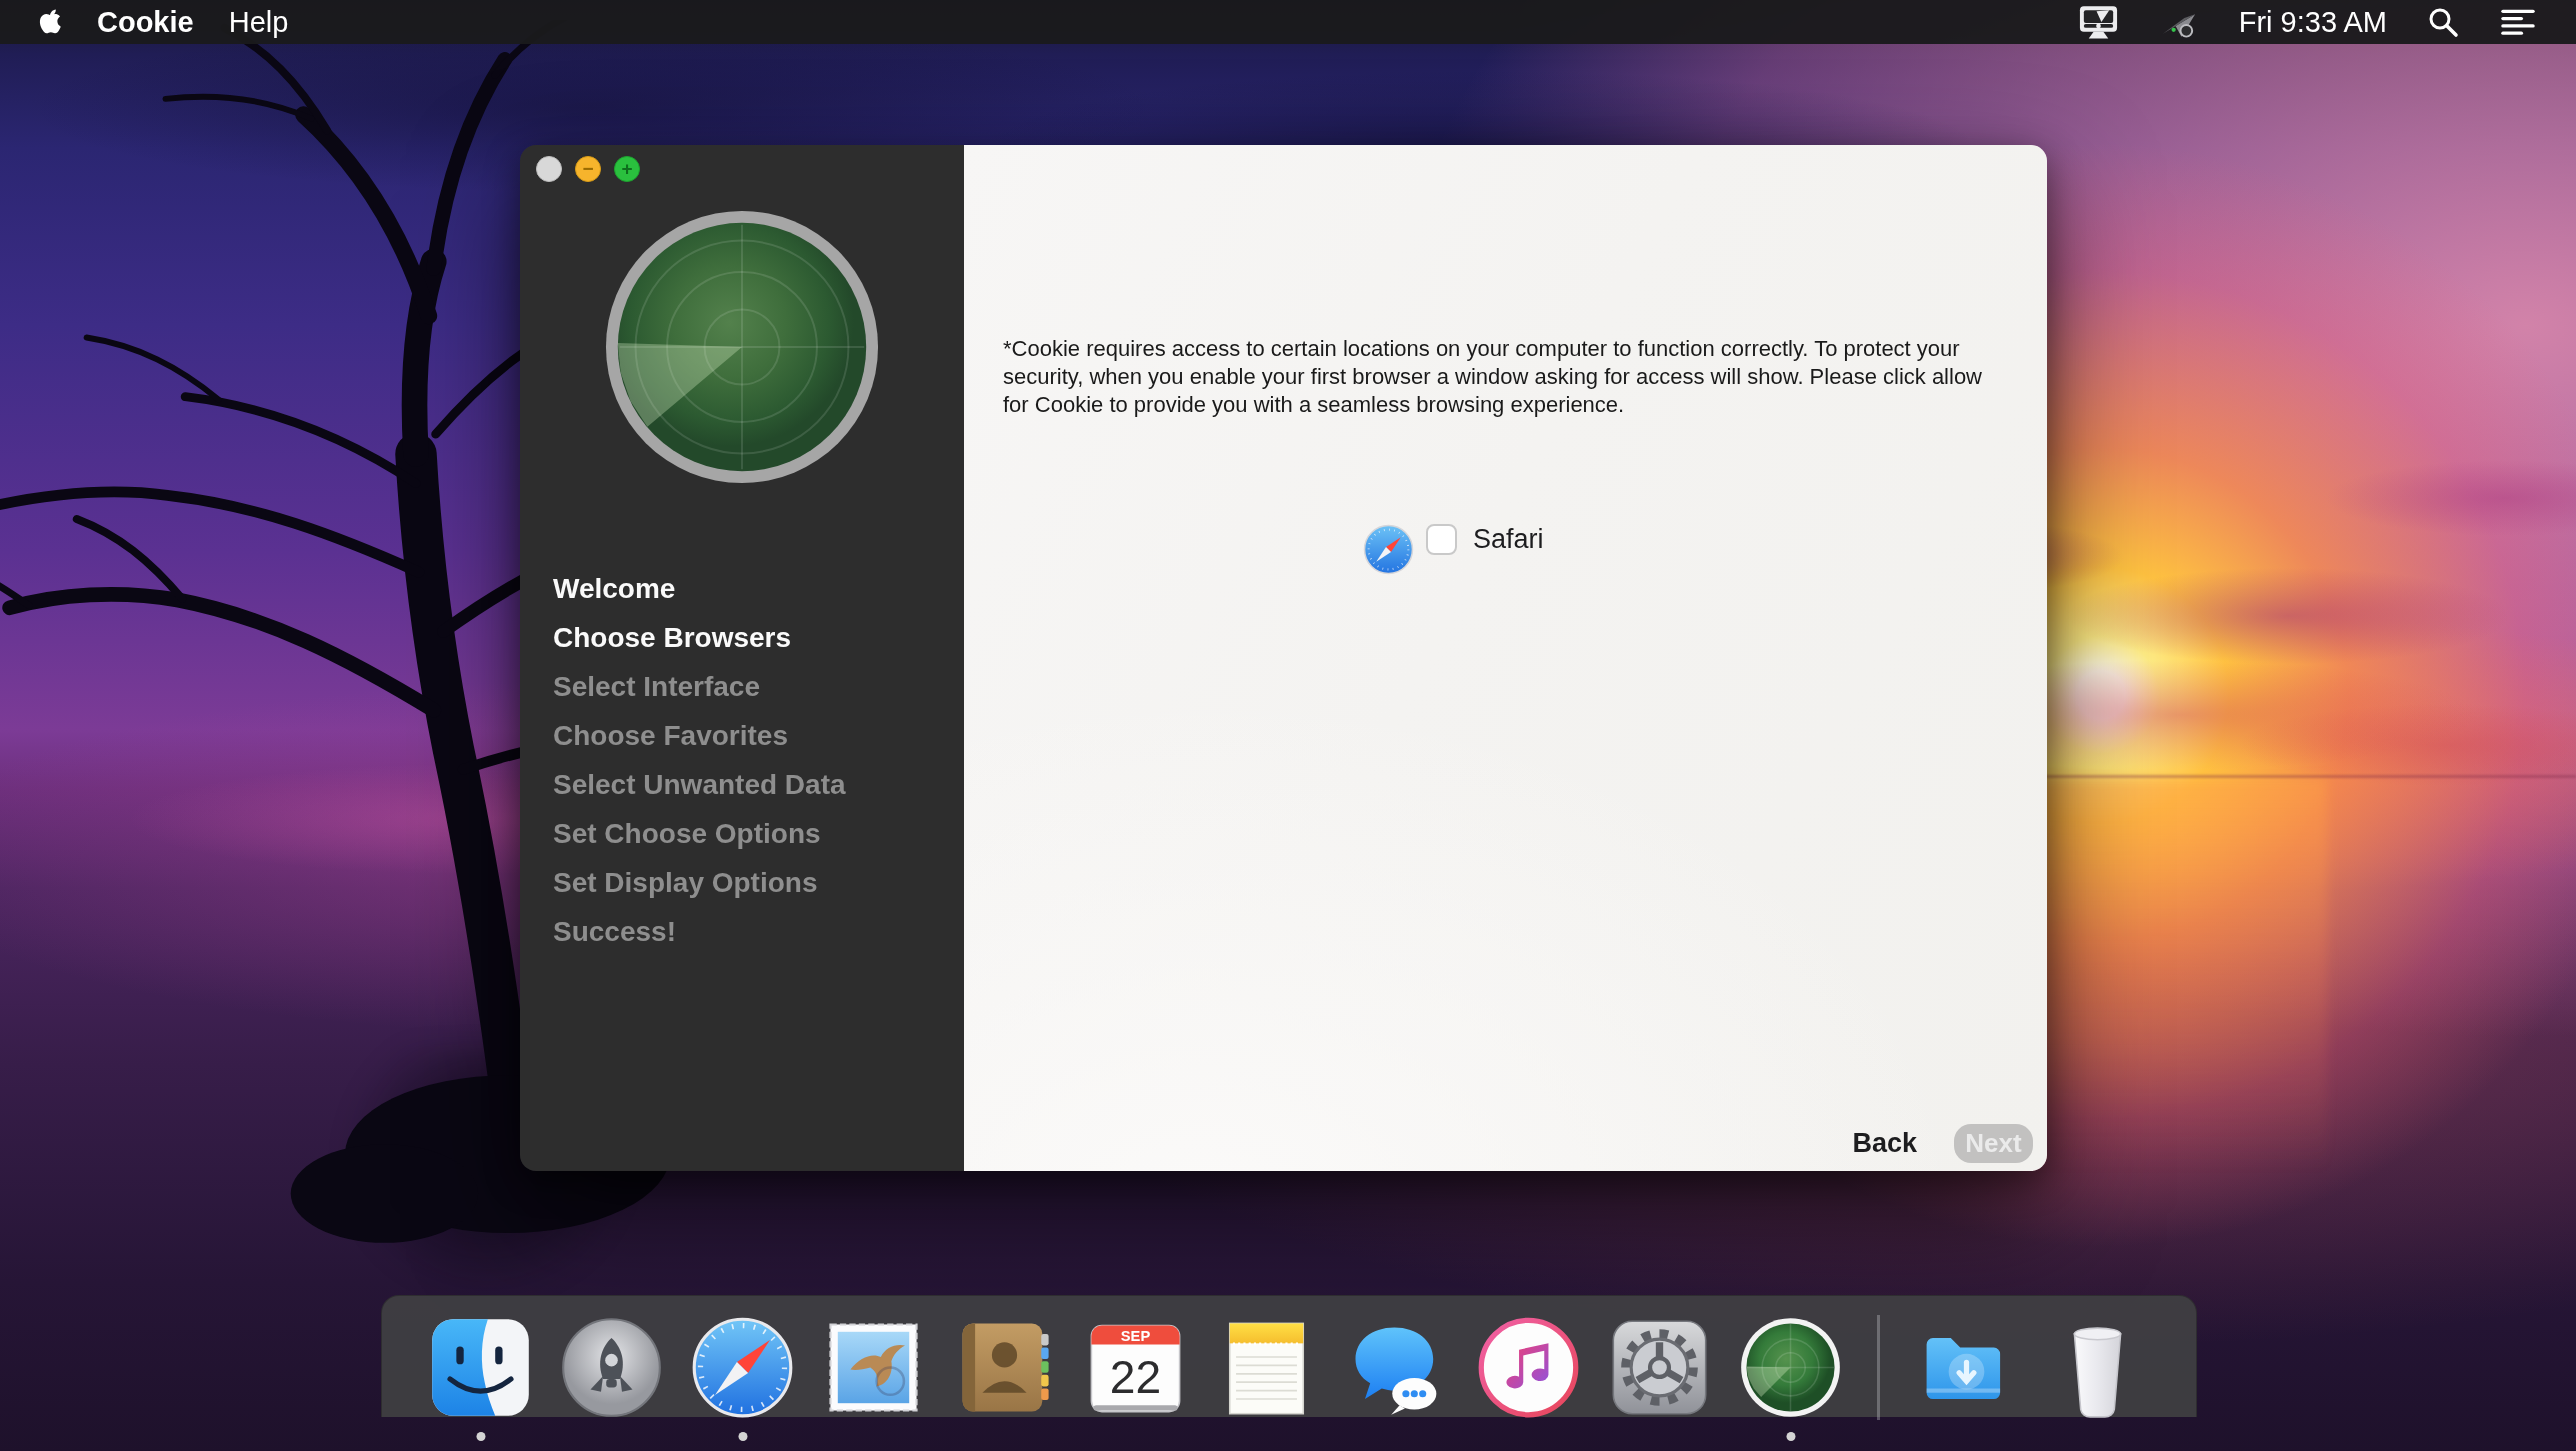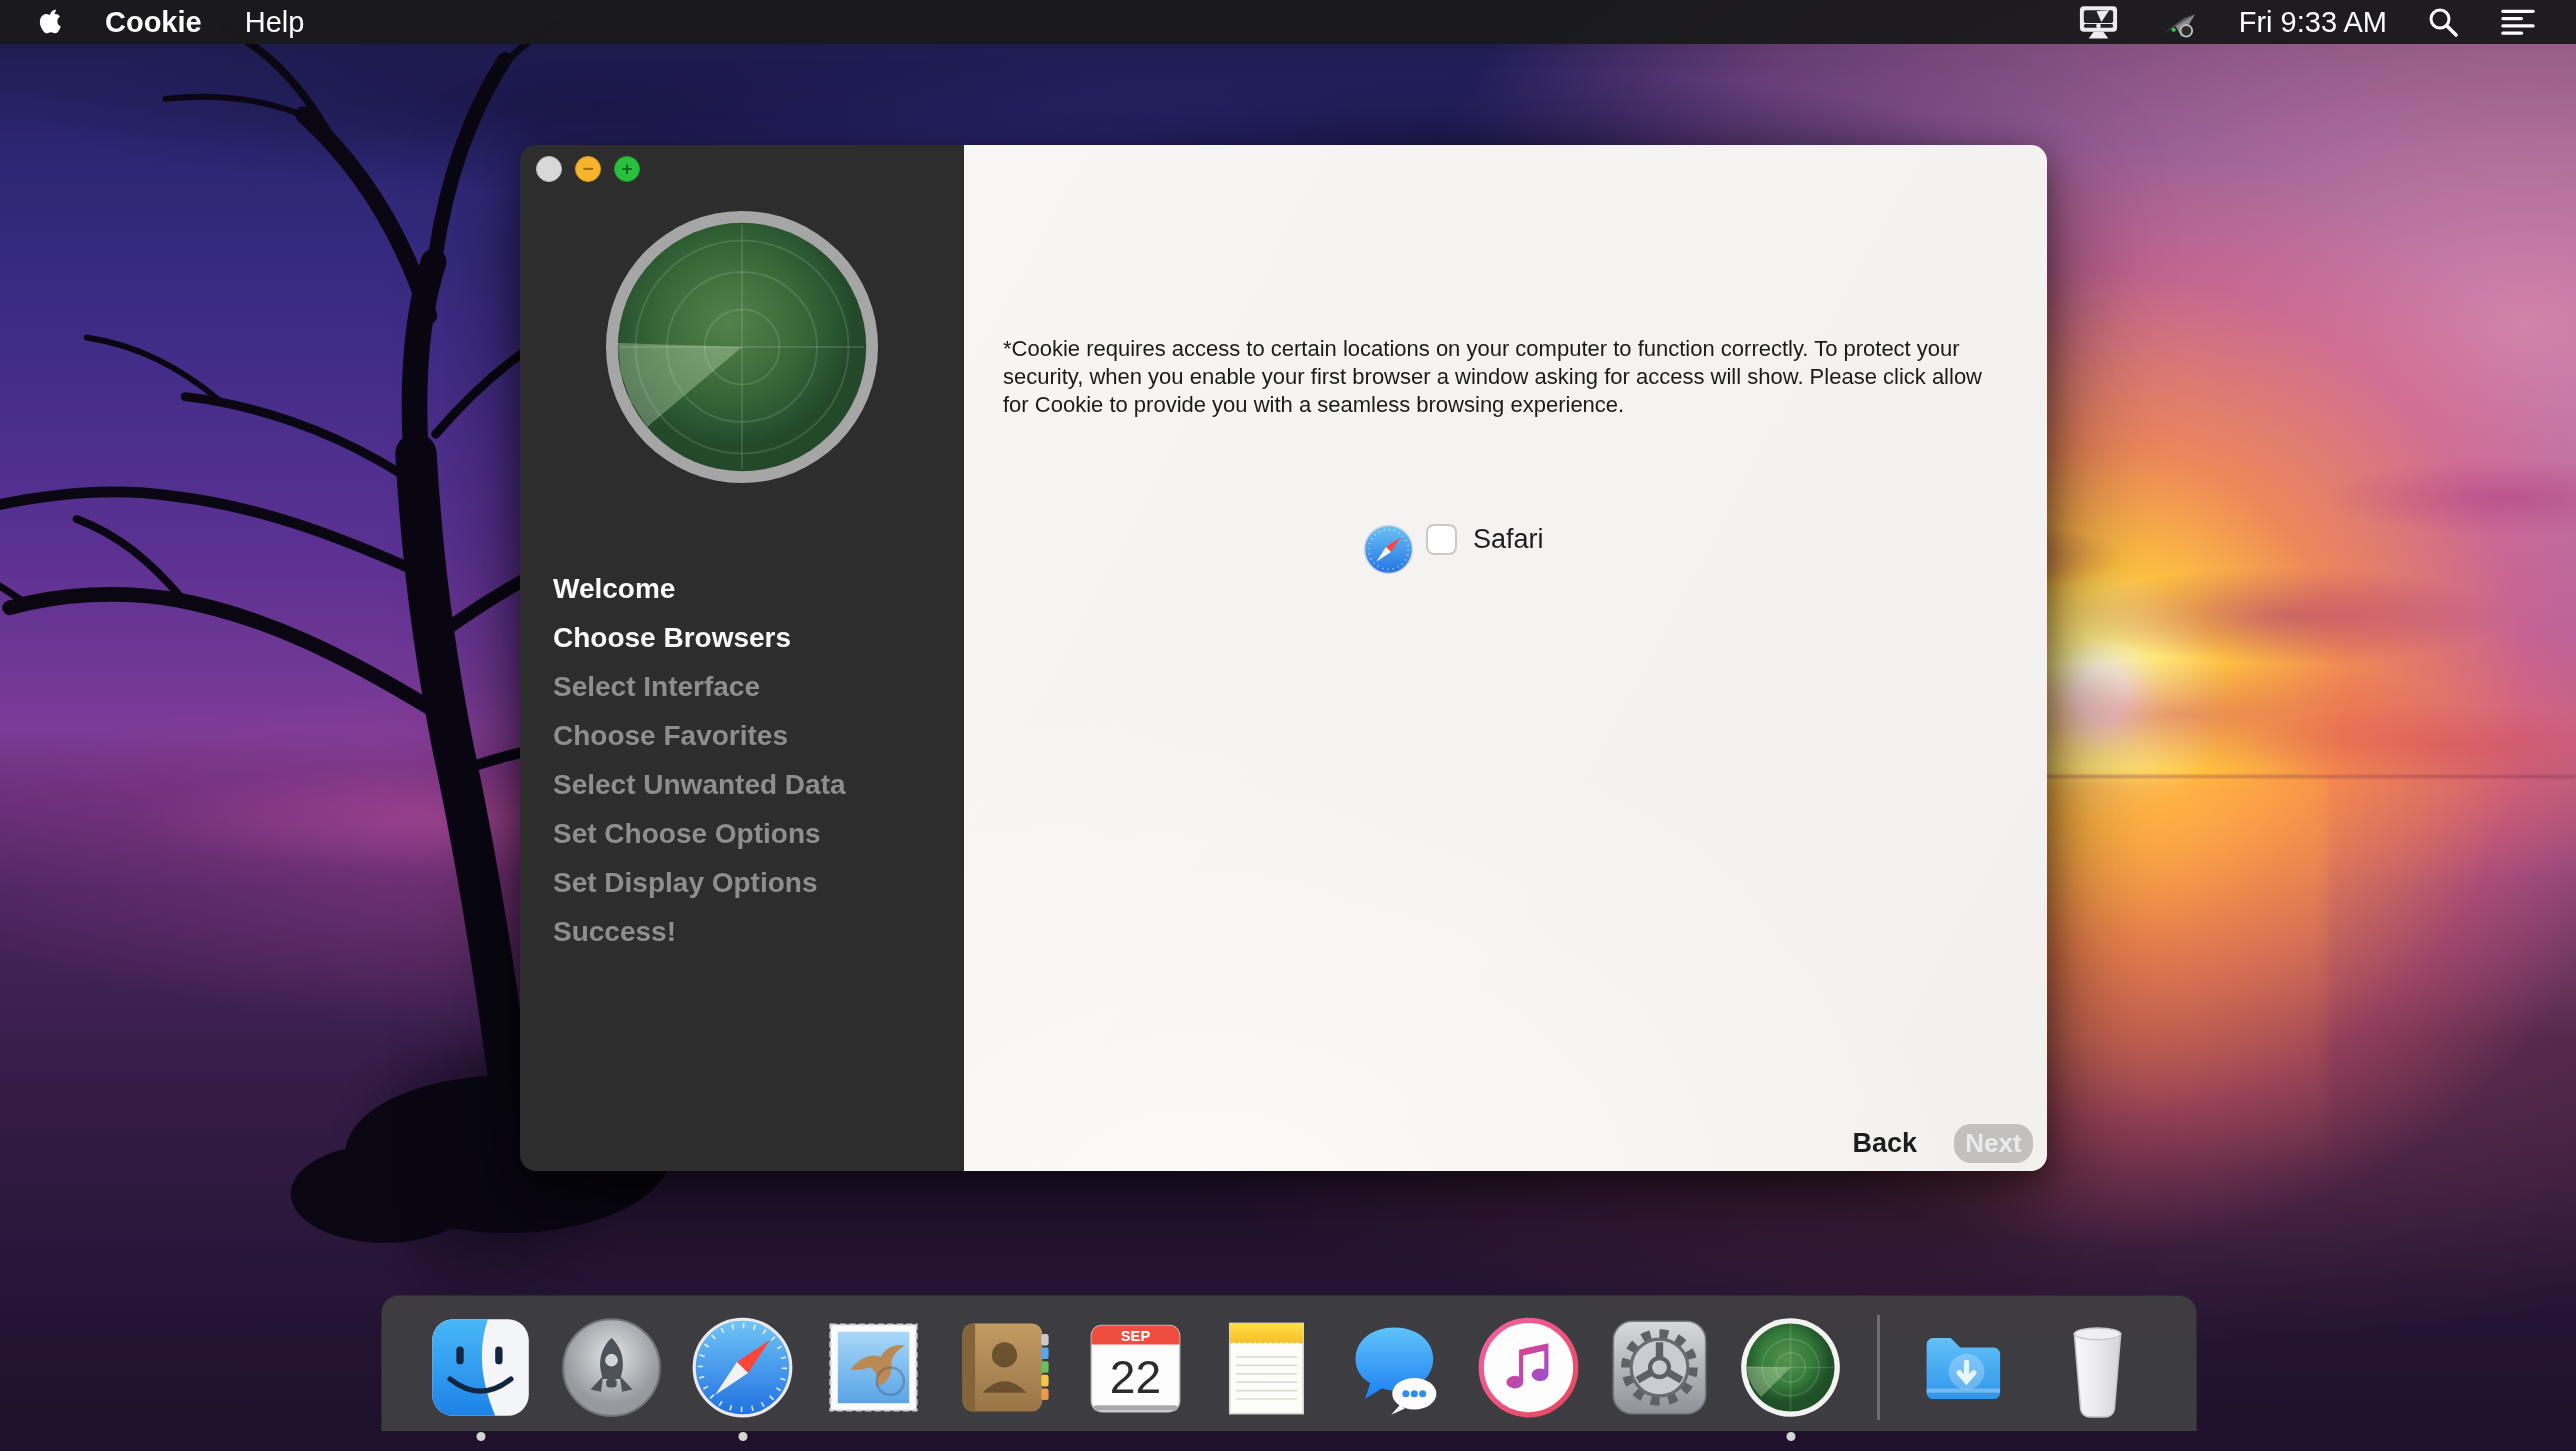--- a/index.html
+++ b/index.html
@@ -34,21 +34,21 @@
   .horizon-line { position:absolute; left:1519px; top:775px; width:1057px; height:3px;
     background:rgba(120,40,70,0.35); filter:blur(1px); }
   .tree { position:absolute; left:-30px; top:20px; }
   .tree-reflection { position:absolute; left:325px; top:1045px; width:325px; height:375px;
     background:radial-gradient(60% 50% at 50% 30%, rgba(6,4,14,0.85), rgba(6,4,14,0) 75%);
     filter:blur(10px); }
 
   
   .menubar { position:absolute; left:0; top:0; width:2576px; height:44px;
     background:rgba(26,26,28,0.96); display:flex; align-items:center; color:#fff; z-index:30; }
-  .mb-left { display:flex; align-items:center; gap:8px;justify-content:space-between; }
+  .mb-left { display:flex; align-items:center; gap:0;justify-content:space-between; }
   .mb-apple { width:69px; display:flex; justify-content:center; align-items:center; margin-left:14px; }
   .mb-app { font-weight:bold; font-size:29px; margin-left:14px; }
   .mb-menu { font-size:29px; margin-left:35px; }
   .mb-right { margin-left:auto; display:flex; align-items:center; gap:40px; padding-right:40px; }
   .mb-clock { font-size:29px; }
   .mb-ic { display:flex; align-items:center; }
 
   
   .window { position:absolute; left:520px; top:145px; width:1527px; height:1026px;
     border-radius:16px; overflow:hidden; z-index:20;
@@ -79,21 +79,21 @@
   .checkbox { width:31px; height:31px; background:#fff; border:2px solid #c9c9c9; border-radius:8px; margin-left:12px;
     appearance:none; -webkit-appearance:none; cursor:pointer; }
   .browser-label { font-size:27px; color:#1d1d1f; margin-left:16px; }
   .footer { position:absolute; right:14px; bottom:8px; display:flex; align-items:center; gap:37px; }
   .back-btn { font-size:27px; font-weight:bold; color:#1d1d1f; background:none; border:none; cursor:pointer;
     font-family:"Liberation Sans",sans-serif; }
   .next-btn { width:79px; height:39px; border-radius:17px; background:#c2c1c0; border:none;
     font-size:26px; font-weight:bold; color:#ebebeb; font-family:"Liberation Sans",sans-serif; }
 
   
-  .dock { position:absolute; left:381px; top:1295px; width:1816px; height:136px;
+  .dock { position:absolute; left:381px; top:1295px; width:1816px; height:122px;
     background:rgba(64,64,66,0.92); border:1px solid rgba(0,0,0,0.25); border-bottom:none;
     border-radius:18px 18px 0 0; display:flex; align-items:flex-start; justify-content:center;
     padding-top:19px; gap:26px; z-index:25; }
   .dock-item { position:relative; width:105px; height:128px; display:flex; justify-content:center; }
   .dock-item svg { width:105px; height:105px; }
   .run-dot { position:absolute; bottom:2px; left:50%; transform:translateX(-50%);
     width:9px; height:9px; border-radius:50%; background:#d4d4d4; }
   .dock-sep { width:3px; height:105px; background:rgba(190,190,195,0.38); margin:0 8px; align-self:flex-start; }
 
   svg text { font-family:"Liberation Sans", sans-serif; }

